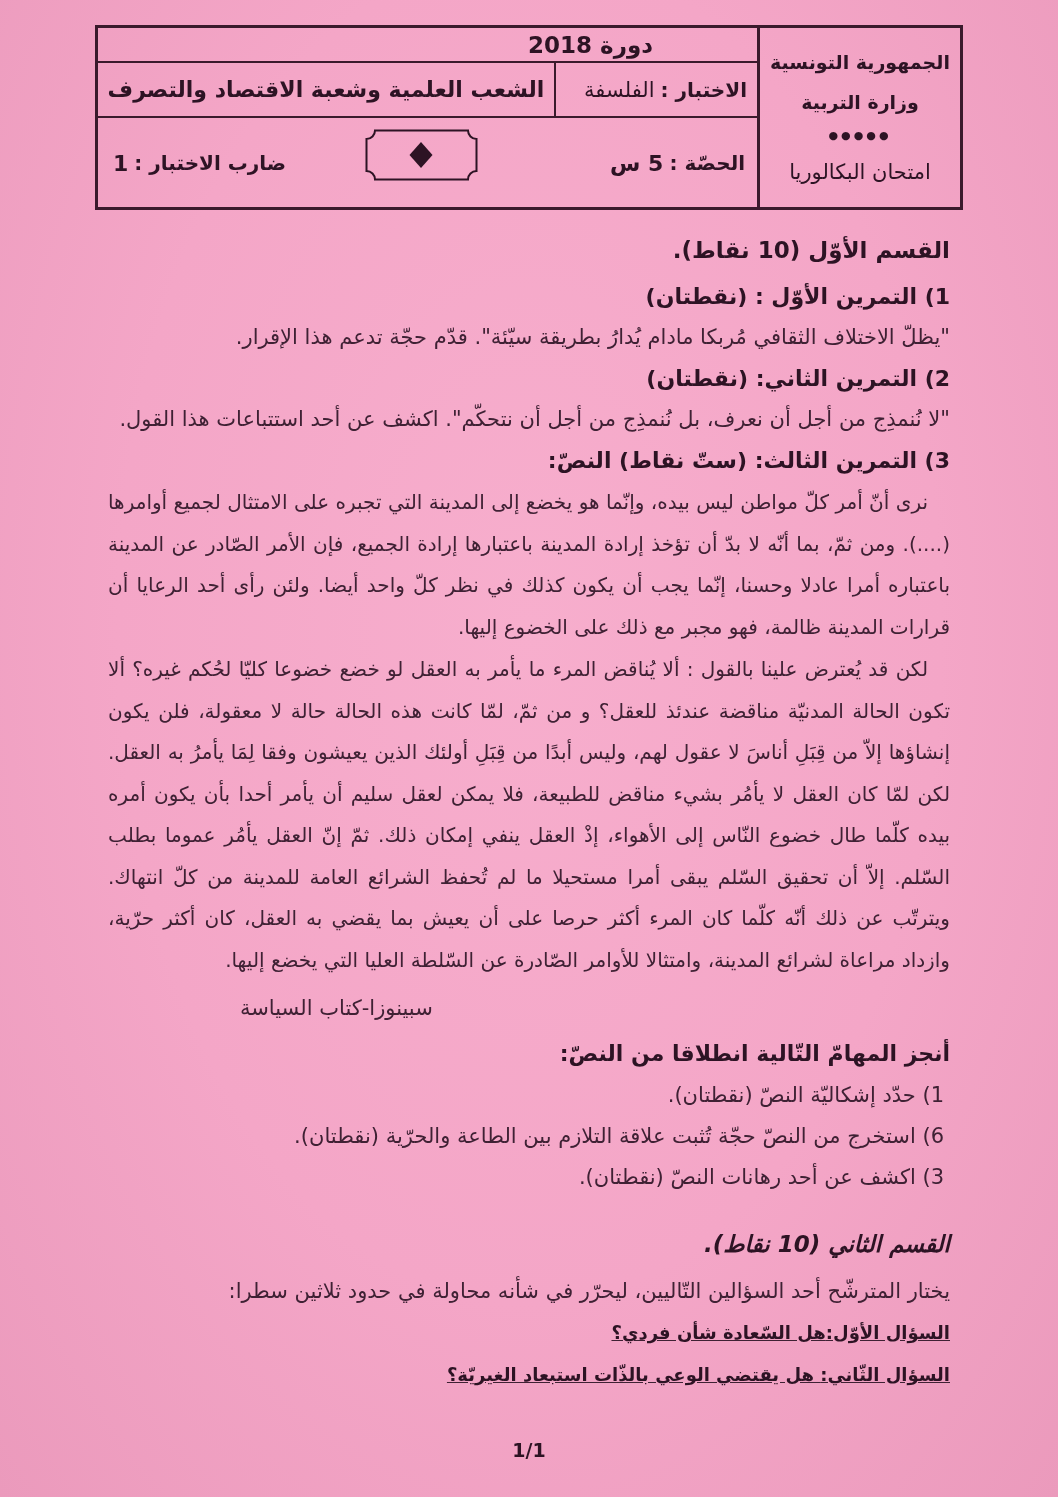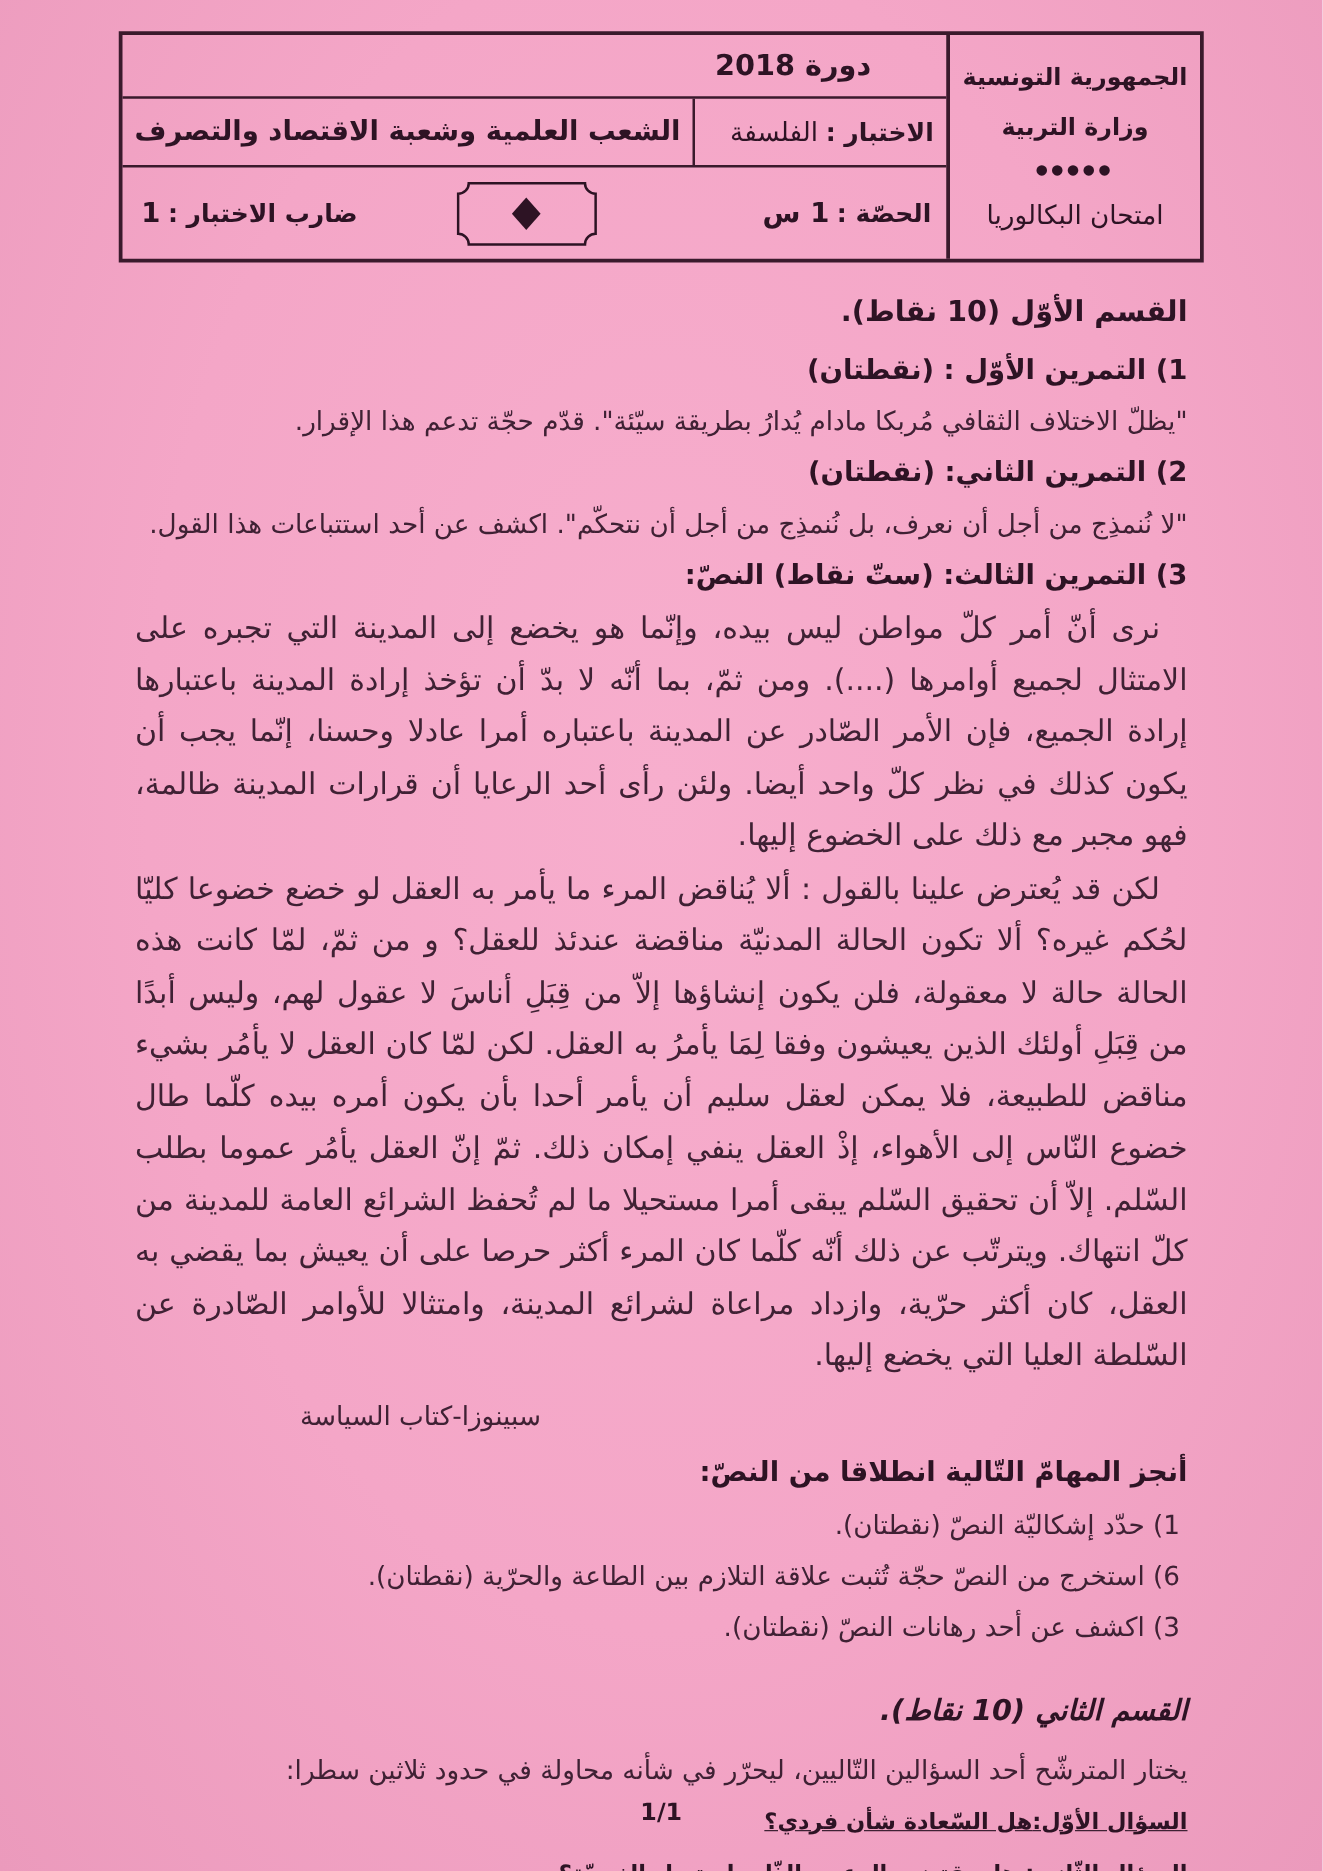--- a/index.html
+++ b/index.html
@@ -32,23 +32,23 @@
     width:203px;box-sizing:border-box;
     border-left:3px solid var(--border);
     display:flex;flex-direction:column;justify-content:space-evenly;align-items:center;
     padding:6px 4px;text-align:center;
   }
   .republic-col .line{font-weight:bold;font-size:19px;line-height:22px;}
   .republic-col .dots{font-size:11px;letter-spacing:3px;line-height:12px;color:var(--ink-strong);}
   .republic-col .exam-name{font-weight:400;font-size:21px;line-height:24px;}
   .left-area{flex:1;display:flex;flex-direction:column;box-sizing:border-box;}
   .row1{
-    height:51px;box-sizing:border-box;border-bottom:2.5px solid var(--border);
+    height:35px;box-sizing:border-box;border-bottom:2.5px solid var(--border);
     display:flex;align-items:center;justify-content:flex-start;
-    padding-right:60px;
+    padding-right:104px;
   }
   .session-year{font-weight:800;font-size:23px;}
   .row2{height:55px;box-sizing:border-box;border-bottom:2.5px solid var(--border);display:flex;}
   .cell-exam{
     width:203px;box-sizing:border-box;border-left:2.5px solid var(--border);
     display:flex;align-items:center;justify-content:flex-start;
     padding-right:10px;gap:6px;white-space:nowrap;
   }
   .cell-exam .lbl{font-size:20px;font-weight:600;}
   .cell-exam .val{font-size:21px;font-weight:400;}
@@ -77,21 +77,21 @@
     direction:rtl;text-align:right;
   }
   .part-title{
     font-weight:800;font-size:23px;color:var(--ink-strong);
     margin:16px 0 10px 0;line-height:32px;
   }
   .part2 .part-title{margin-top:30px;font-style:italic;}
   .ex-title{font-weight:bold;font-size:22px;line-height:41px;color:var(--ink-strong);}
   .quote-line{font-size:21px;line-height:41px;}
   .body-par{
-    font-size:24px;line-height:41.5px;text-align:justify;text-justify:inter-word;
+    font-size:20px;line-height:41.5px;text-align:justify;text-justify:inter-word;
     margin:1px 0;
   }
   .body-par.indent{text-indent:22px;}
   .source{
     font-size:21px;line-height:30px;margin-top:12px;
     text-align:left;padding-left:132px;
   }
   .tasks-intro{font-weight:bold;font-size:22px;line-height:42px;margin-top:10px;color:var(--ink-strong);}
   .task-item{font-size:21px;line-height:41px;padding-right:6px;}
   .part2-intro{font-size:21px;line-height:42px;margin-top:8px;}
@@ -125,21 +125,21 @@
           <span class="lbl">الاختبار :</span>
           <span class="val">الفلسفة</span>
         </div>
         <div class="cell-branches">
           <span class="val">الشعب العلمية وشعبة الاقتصاد والتصرف</span>
         </div>
       </div>
       <div class="row3">
         <div class="duration">
           <span class="lbl">الحصّة :</span>
-          <span class="val">1 س</span>
+          <span class="val">5 س</span>
         </div>
         <svg class="stamp" viewBox="0 0 113 52">
           <path d="M 10 1.5 H 103 A 8.5 8.5 0 0 0 111.5 10 V 42 A 8.5 8.5 0 0 0 103 50.5 H 10 A 8.5 8.5 0 0 0 1.5 42 V 10 A 8.5 8.5 0 0 0 10 1.5 Z"></path>
           <polygon points="56,13 67.5,26 56,39 44.5,26"></polygon>
         </svg>
         <div class="coefficient">
           <span class="lbl">ضارب الاختبار :</span>
           <span class="val">1</span>
         </div>
       </div>

